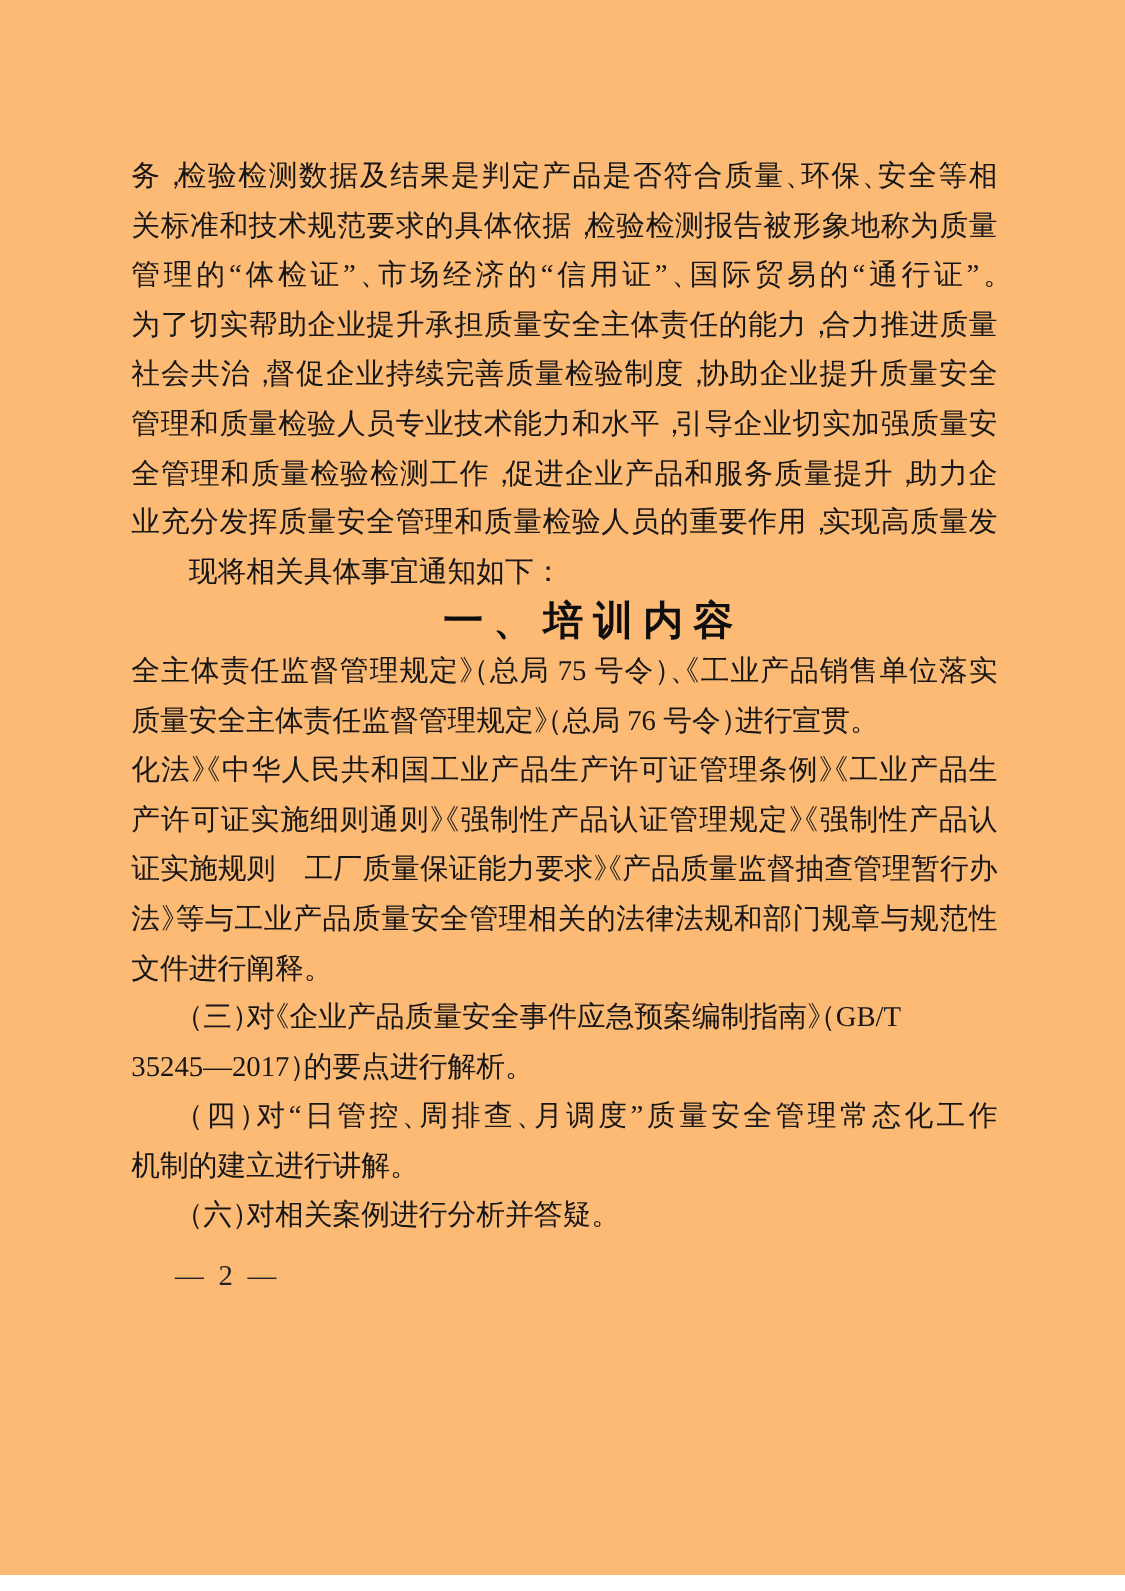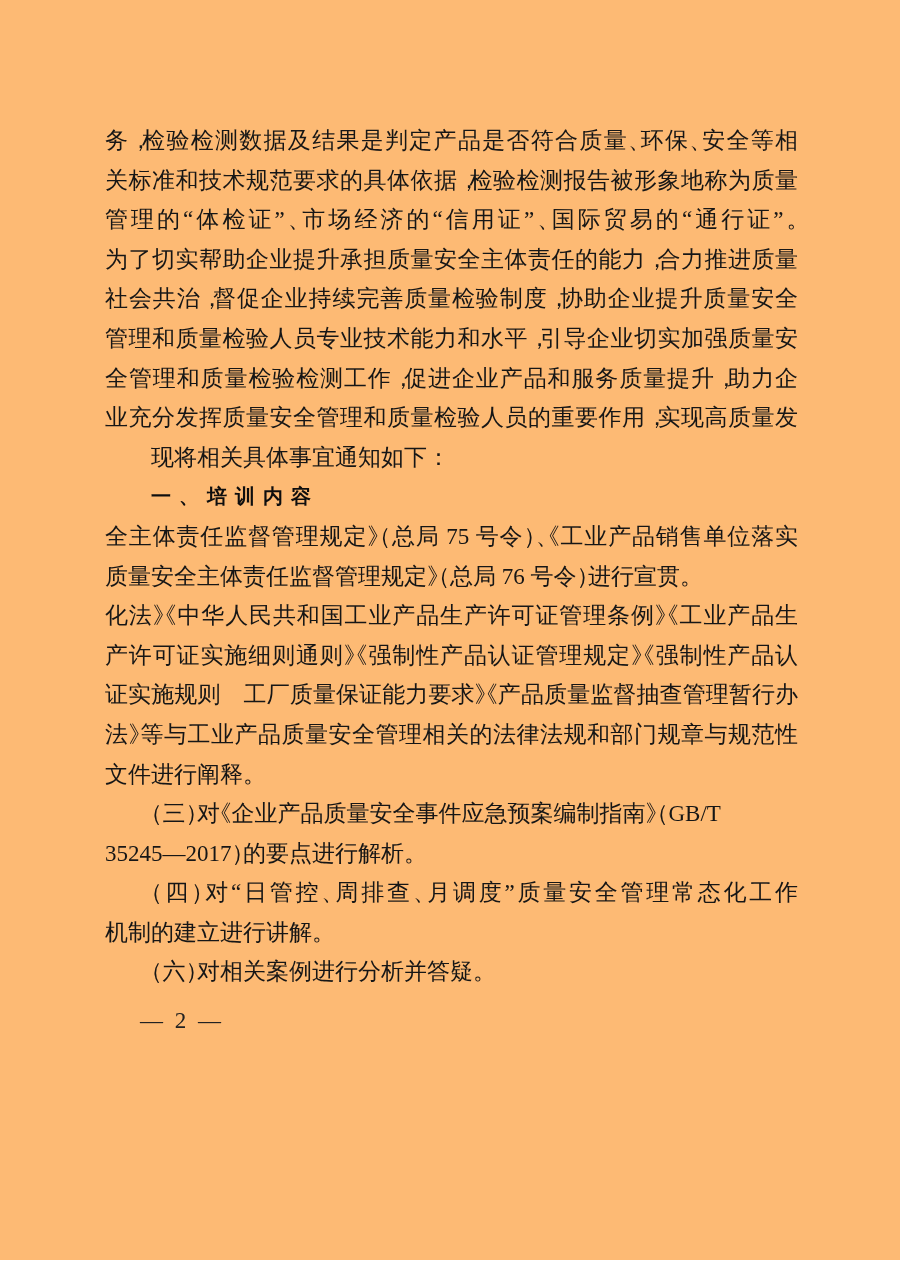--- a/index.html
+++ b/index.html
@@ -22,24 +22,25 @@
     white-space: normal;
   }
   
   .full { text-align: justify; text-align-last: justify; }
   
   .ind { text-indent: 2em; }
   
   .heading {
     font-family: "Liberation Sans", "DejaVu Sans", sans-serif;
     font-weight: 700;
-    font-size: 20px;
+    font-size: 32px;
     letter-spacing: 8px;
     text-indent: 46px;
     color: #0e0e0e;
+    text-align: center;
   }
   
   .po { margin-left: -0.5em; }   
   .pc { margin-right: -0.5em; }  
   .footer {
     margin-top: 16px;
     padding-left: 35px;
     font-family: "Liberation Serif", "DejaVu Serif", serif;
     font-size: 23px;
     letter-spacing: 3px;

